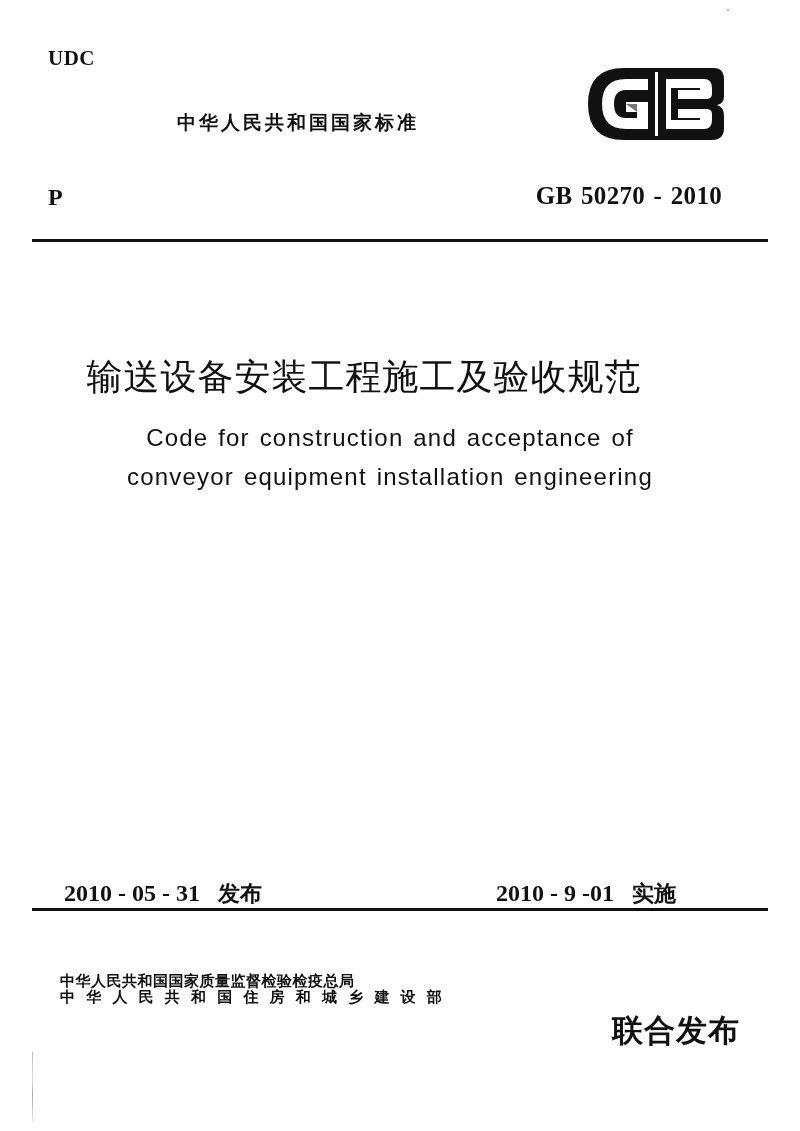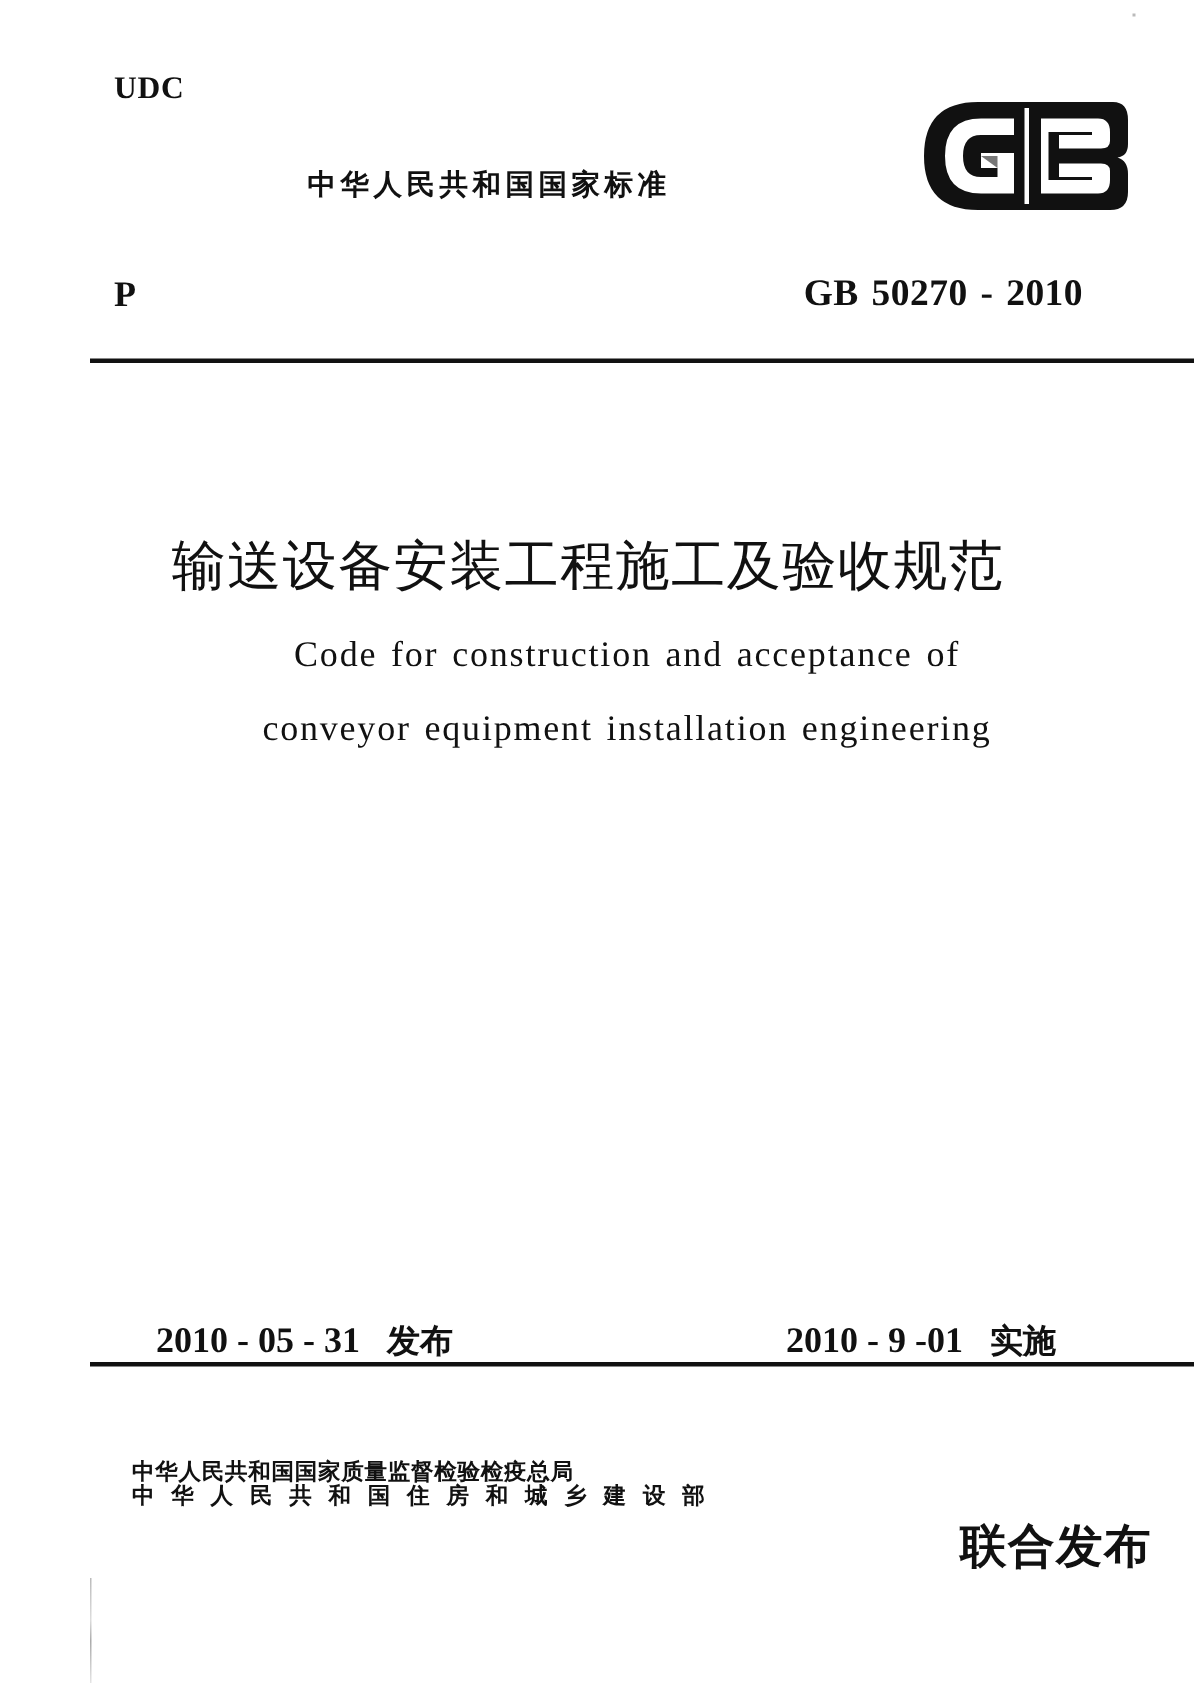--- a/index.html
+++ b/index.html
@@ -8,21 +8,21 @@
       background: #ffffff;
     }
     body {
       width: 800px;
       height: 1131px;
       position: relative;
       overflow: hidden;
       color: #111111;
       font-family: "Liberation Serif", "DejaVu Serif", serif;
     }
-    .abs { position: absolute; margin-left: 28px; }
+    .abs { position: absolute; }
 
     .udc {
       left: 48px; top: 46px;
       font-family: "Liberation Serif", serif;
       font-weight: bold;
       font-size: 21px;
       letter-spacing: 0.5px;
     }
     .national-std {
       left: 177px; top: 110px;
@@ -62,36 +62,36 @@
       left: 0; width: 728px; top: 353px;
       text-align: center;
       font-family: "DejaVu Serif", serif;
       font-size: 36px;
       letter-spacing: 1px;
       padding-left: 0px;
     }
     .title-en {
       left: 0; width: 780px;
       text-align: center;
-      font-family: Liberation Serif, serif;
+      font-family: Liberation Sans, sans-serif;
       font-size: 24px;
       letter-spacing: 1.2px;
       word-spacing: 2px;
     }
     .title-en-1 { top: 424px; }
-    .title-en-2 { top: 473px; }
+    .title-en-2 { top: 463px; }
 
     .date-row {
       top: 852px;
       font-family: "Liberation Serif", serif;
       font-weight: bold;
       font-size: 24px;
       white-space: pre;
     }
-    .date-left { left: 64px; text-align: right; }
+    .date-left { left: 52px; text-align: right; }
     .date-right { left: 484px; }
     .date-label {
       font-family: "DejaVu Sans", sans-serif;
       font-weight: bold;
       font-size: 22px;
       margin-left: 18px;
     }
 
     .issuer {
       left: 60px;

